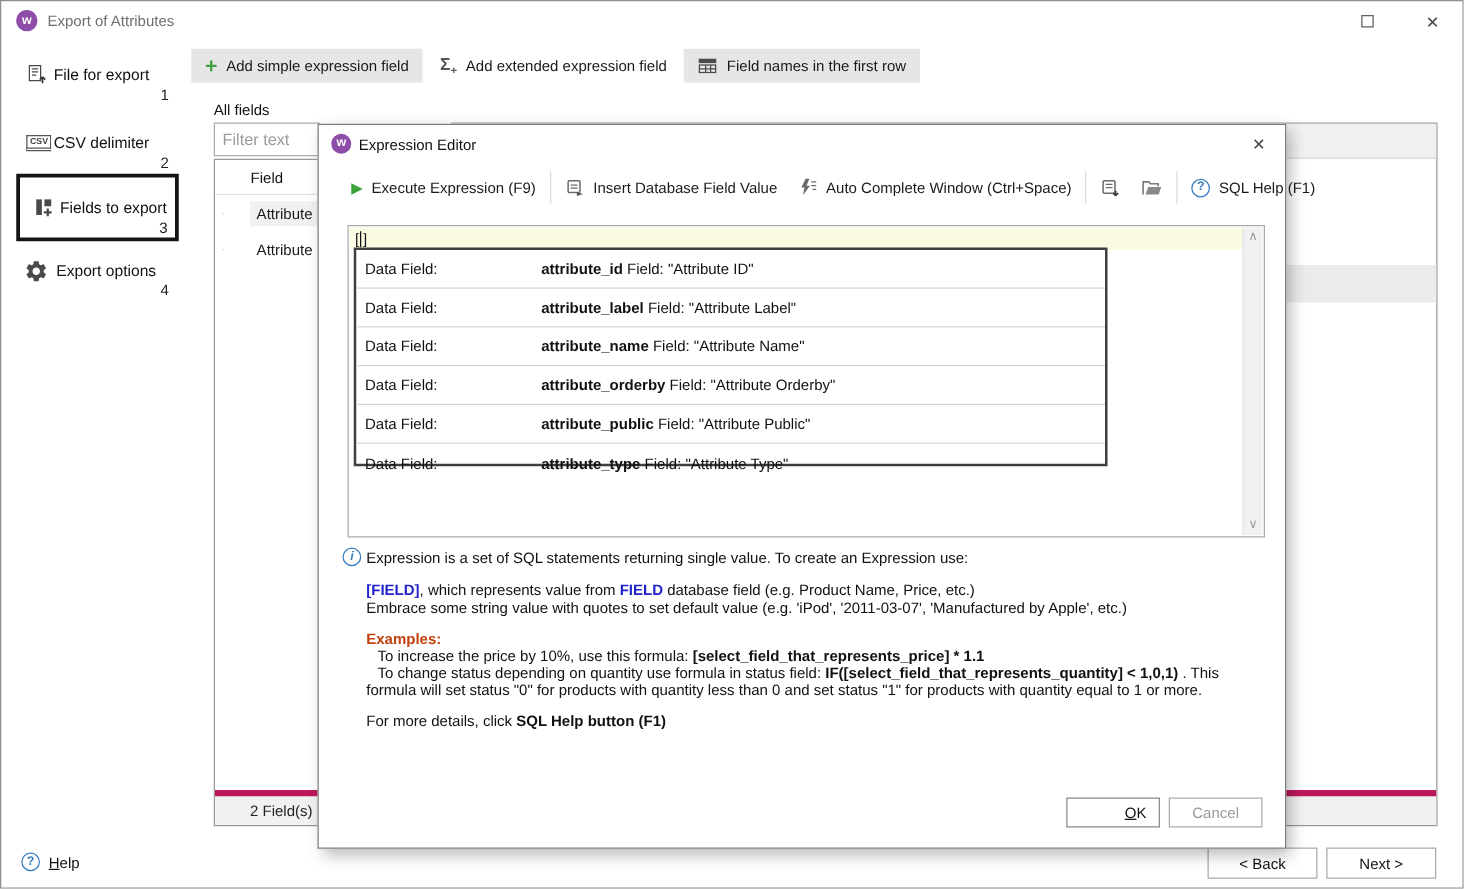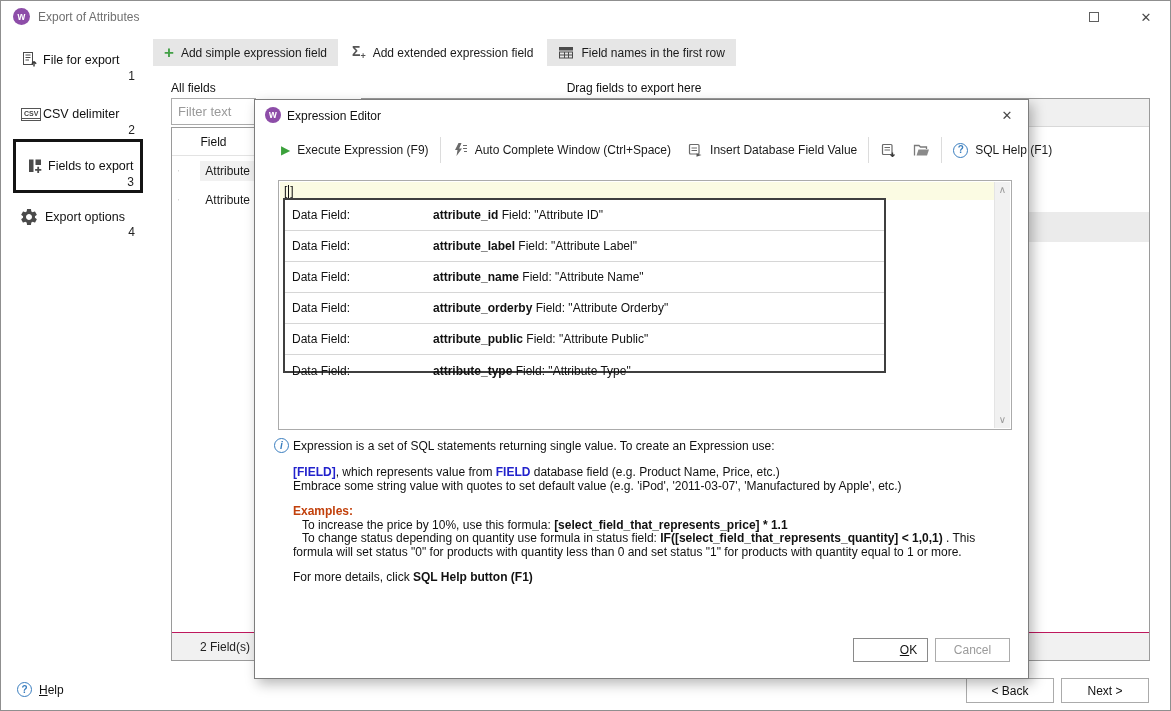--- a/index.html
+++ b/index.html
@@ -33,21 +33,21 @@
                  font-size:13px; font-family:"Liberation Sans",sans-serif; color:#333; outline:none; }
   .filter-input::placeholder{ color:#9a9a9a; }
 
   .grid{ border:1px solid #9a9a9a; background:#fff; }
   .grid-header{ height:28px; display:flex; align-items:center; justify-content:center;
                 font-size:12px; color:#111; border-bottom:1px solid #e3e3e3; }
   .grid-row{ height:29px; display:flex; align-items:center; padding-left:6px; gap:21px; }
   .grid-row .cell{ padding:3px 5px; }
   .grid-row.sel .cell{ background:#f1f1f1; }
   .grid-footer{ position:absolute; left:0; right:0; bottom:0; height:28px; background:#f1f1f1;
-                border-top:1px solid #be185d; display:flex; align-items:center;
+                border-top:5px solid #be185d; display:flex; align-items:center;
                 justify-content:flex-end; padding-right:5px; font-size:12px; color:#222; }
   .rgrid-head{ position:absolute; left:0; right:0; top:0; height:28px; background:#f0f0f0;
                border-bottom:1px solid #d8d8d8; }
   .rgrid-band{ position:absolute; left:0; right:0; top:113px; height:30px; background:#ebebeb; }
 
   
   .side-item{ position:absolute; cursor:default; }
   .side-item .lbl{ position:absolute; font-size:12.5px; color:#111; white-space:nowrap; }
   .side-item .num{ position:absolute; font-size:12px; color:#222; }
   .side-item.selected{ border:3px solid #141414; }
@@ -130,21 +130,20 @@
         <rect x="1.5" y="6" width="13" height="6" fill="none" stroke="#4a4a4a"></rect>
         <line x1="6.5" y1="6" x2="6.5" y2="12" stroke="#4a4a4a"></line>
         <line x1="10.5" y1="6" x2="10.5" y2="12" stroke="#4a4a4a"></line>
         <line x1="1.5" y1="9" x2="14.5" y2="9" stroke="#4a4a4a"></line>
       </svg>
       <span>Field names in the first row</span>
     </div>
   </div>
 
   <div class="abs panel-label" style="left:170px;top:80px;">All fields</div>
-  <div class="abs panel-label" style="left:368px;top:80px;width:530px;text-align:center;">Drag fields to export here</div>
 
   <input class="abs filter-input" style="left: 170px; top: 97px;" type="text" placeholder="Filter text">
 
   <div class="abs grid" style="left:170px;top:126px;width:85px;height:534px;">
     <div class="grid-header">
       <span>Field</span>
     </div>
     <div class="grid-row sel">
       <svg width="14" height="14" viewBox="0 0 14 14">
         <rect x="7" y="2" width="5" height="5" fill="#555"></rect>
@@ -240,38 +239,38 @@
     </div>
 
     <div class="dlg-toolbar">
       <div class="tb-item">
         <span class="play">▶</span>
         <span>Execute Expression (F9)</span>
       </div>
       <div class="tb-sep"></div>
       <div class="tb-item">
         <svg width="16" height="16" viewBox="0 0 16 16">
+          <rect x="2.5" y="2.5" width="9.5" height="9.5" rx="1" fill="none" stroke="#6a6a6a" stroke-width="1.2"></rect>
+          <line x1="4.5" y1="6" x2="10" y2="6" stroke="#6a6a6a"></line>
+          <line x1="4.5" y1="8.5" x2="10" y2="8.5" stroke="#6a6a6a"></line>
+          <path d="M9.5 11.5 l5 1.6 -5 1.6 z" fill="#555"></path>
+        </svg>
+        <span>Insert Database Field Value</span>
+      </div>
+      <div class="tb-item">
+        <svg width="16" height="16" viewBox="0 0 16 16">
           <path d="M6.5 1 L3 8 h2.5 L4.5 14 L10 6.5 H7.2 L9.5 1 Z" fill="#6a6a6a"></path>
           <g stroke="#6a6a6a">
               <line x1="11" y1="3.5" x2="15" y2="3.5"></line>
               <line x1="11" y1="6.5" x2="15" y2="6.5"></line>
               <line x1="12" y1="9.5" x2="15" y2="9.5"></line>
             </g>
         </svg>
         <span>Auto Complete Window (Ctrl+Space)</span>
       </div>
-      <div class="tb-item">
-        <svg width="16" height="16" viewBox="0 0 16 16">
-          <rect x="2.5" y="2.5" width="9.5" height="9.5" rx="1" fill="none" stroke="#6a6a6a" stroke-width="1.2"></rect>
-          <line x1="4.5" y1="6" x2="10" y2="6" stroke="#6a6a6a"></line>
-          <line x1="4.5" y1="8.5" x2="10" y2="8.5" stroke="#6a6a6a"></line>
-          <path d="M9.5 11.5 l5 1.6 -5 1.6 z" fill="#555"></path>
-        </svg>
-        <span>Insert Database Field Value</span>
-      </div>
       <div class="tb-sep"></div>
       <div class="tb-item">
         <svg width="17" height="17" viewBox="0 0 17 17">
           <rect x="2.5" y="2.5" width="9.5" height="10" rx="1" fill="none" stroke="#6a6a6a" stroke-width="1.2"></rect>
           <line x1="4.5" y1="5.5" x2="10" y2="5.5" stroke="#6a6a6a"></line>
           <line x1="4.5" y1="8" x2="10" y2="8" stroke="#6a6a6a"></line>
           <path d="M12.5 10.5 v4 m0 0 l-2-2 m2 2 l2-2" fill="none" stroke="#3a3a3a" stroke-width="1.3"></path>
         </svg>
       </div>
       <div class="tb-item">

